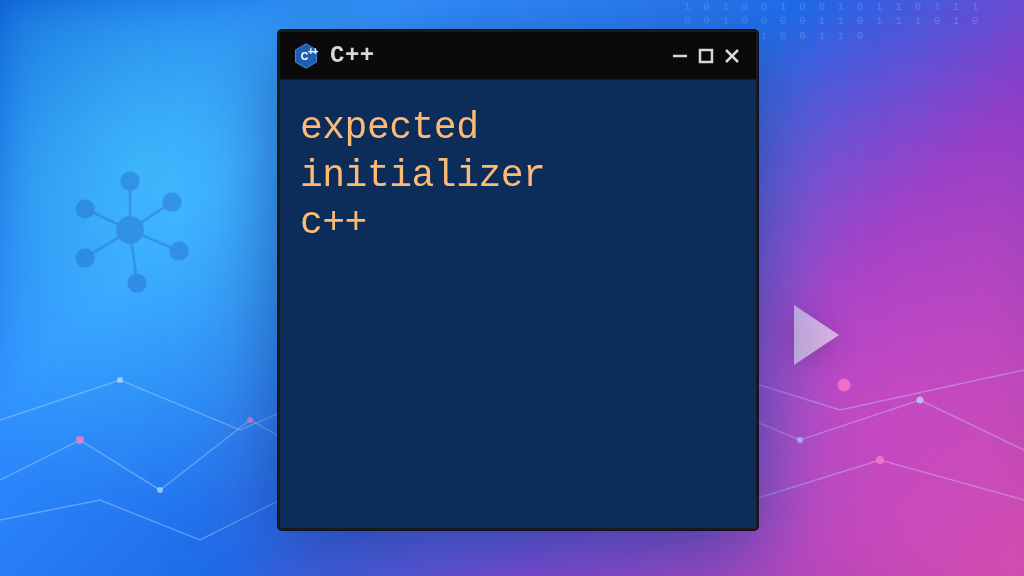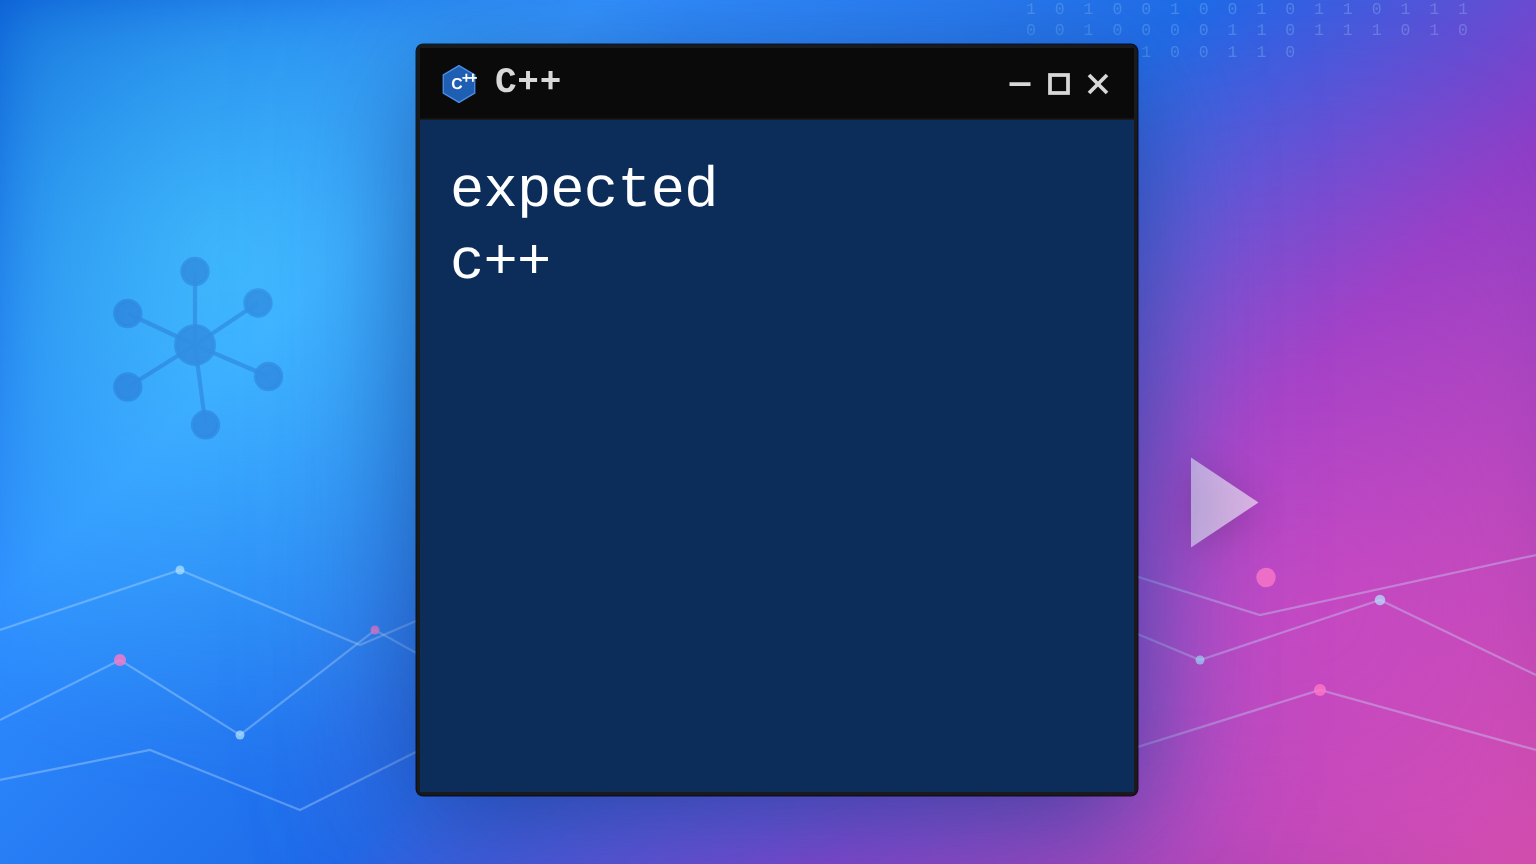--- a/index.html
+++ b/index.html
@@ -123,21 +123,21 @@
     .ctrl-btn svg {
       stroke: #d8d8d8;
       fill: none;
       stroke-width: 2.5;
     }
     
     .content {
       background: #0c2d5a;
       height: calc(100% - 48px);
       padding: 24px 20px;
-      color: #ffffff;
+      color: #fdba74;
       font-size: 38px;
       line-height: 1.25;
       font-family: 'Consolas', 'Courier New', monospace;
       letter-spacing: -0.5px;
     }
     
     .play-triangle {
       position: absolute;
       right: 185px;
       top: 305px;
@@ -236,15 +236,16 @@
       <div class="ctrl-btn">
         <svg width="18" height="18" viewBox="0 0 18 18">
             <line x1="3" y1="3" x2="15" y2="15"></line>
             <line x1="15" y1="3" x2="3" y2="15"></line>
           </svg>
       </div>
     </div>
   </div>
   <div class="content">
     <div>expected</div>
+    <div>initializer</div>
     <div>c++</div>
   </div>
 </div>
 
 </body></html>

